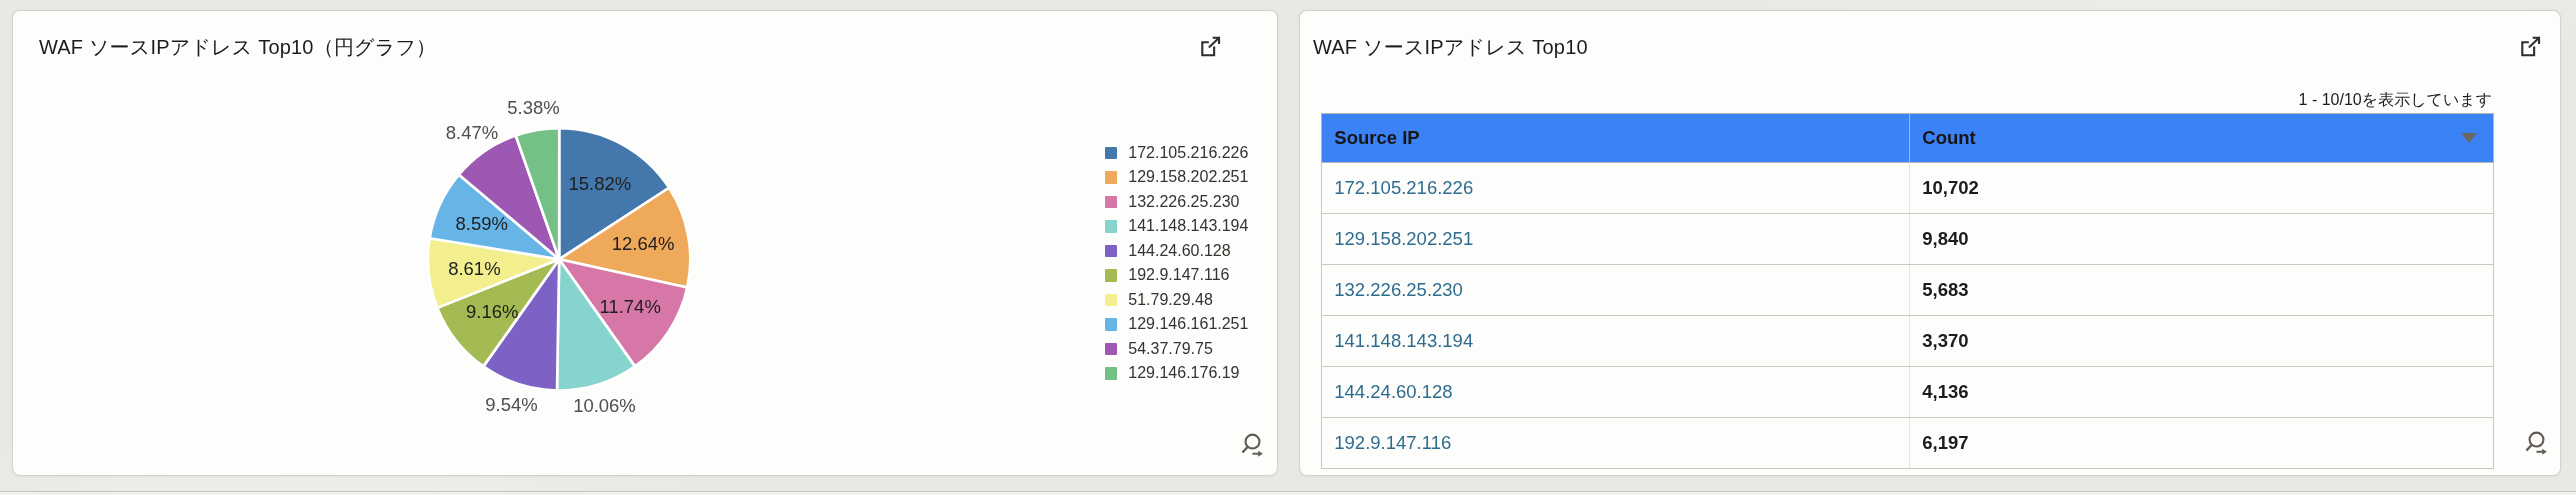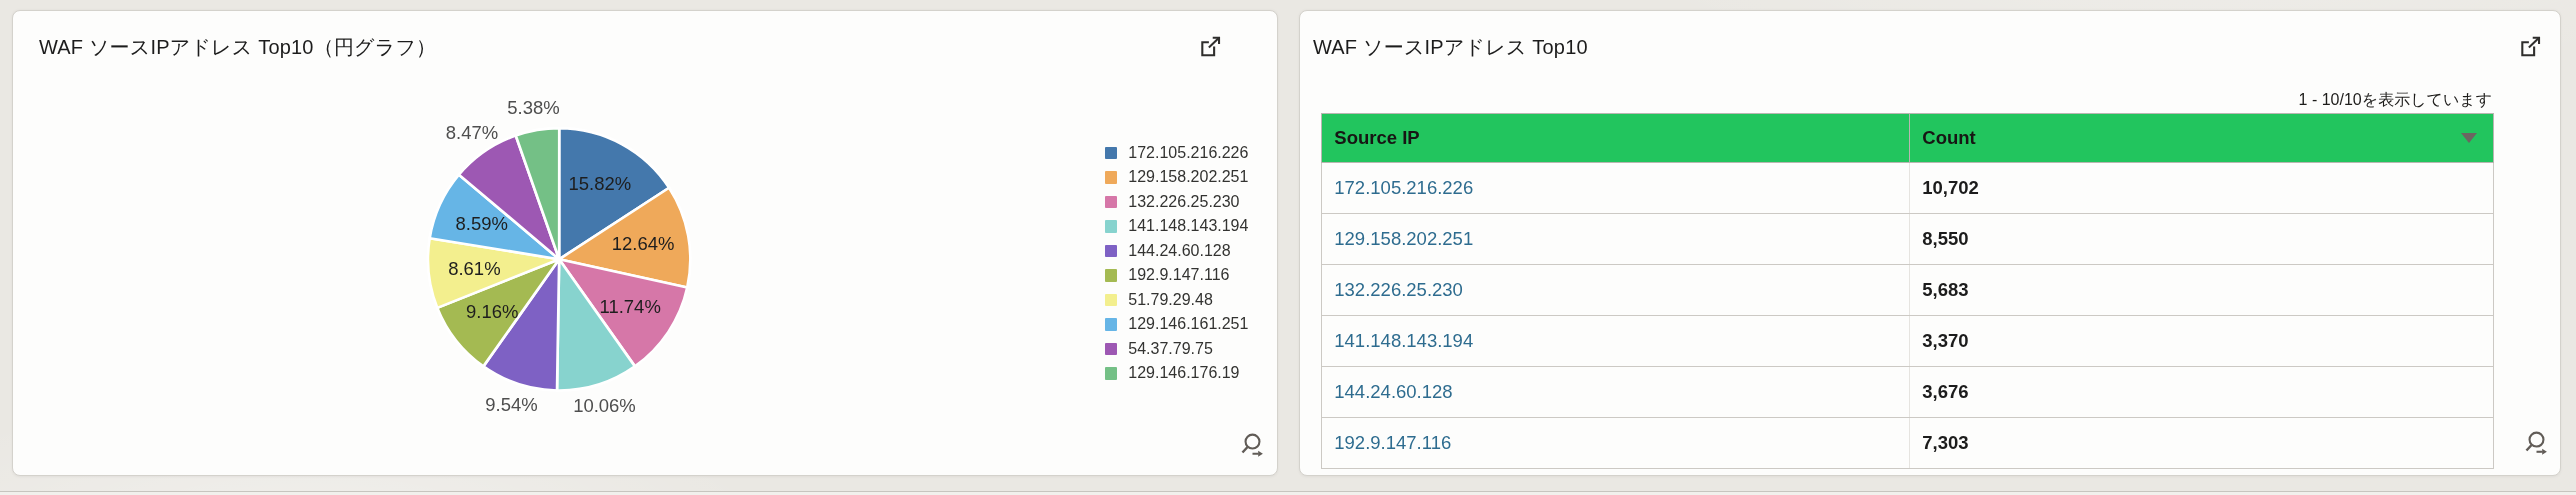--- a/index.html
+++ b/index.html
@@ -69,21 +69,21 @@
   table.data{
     width:1173px;border-collapse:collapse;table-layout:fixed;
     background:#fdfdfc;
   }
   table.data col.c1{width:588px;}
   table.data col.c2{width:584px;}
   th.hcell{
     height:49px;box-sizing:border-box;
     border:0.9px solid #b9b6b1;
     font-size:18.5px;font-weight:bold;color:#171614;text-align:left;
-    padding:0 0 0 12.3px;position:relative;background:#22c55e;
+    padding:0 0 0 12.3px;position:relative;background:#3b82f6;
   }
   td.cell{
     height:51px;box-sizing:border-box;
     border-bottom:0.9px solid #ccc9c4;
     font-size:18.5px;color:#1c1c1c;text-align:left;
     padding:0 0 0 12.3px;background:#fdfdfc;
   }
   td.cell.first{border-left:0.9px solid #ccc9c4;border-right:0.9px solid #e6e4e0;}
   td.cell.last{border-right:0.9px solid #ccc9c4;font-weight:bold;}
   a.ip-link{text-decoration:none;cursor:pointer;}
@@ -222,37 +222,37 @@
             </th>
           </tr>
         </thead>
         <tbody id="table-body">
             <tr>
               <td class="cell first"><a class="ip-link" style="color: rgb(46, 108, 143);">172.105.216.226</a></td>
               <td class="cell last">10,702</td>
             </tr>
             <tr>
               <td class="cell first"><a class="ip-link" style="color: rgb(46, 108, 143);">129.158.202.251</a></td>
-              <td class="cell last">8,550</td>
+              <td class="cell last">9,840</td>
             </tr>
             <tr>
               <td class="cell first"><a class="ip-link" style="color: rgb(46, 108, 143);">132.226.25.230</a></td>
               <td class="cell last">5,683</td>
             </tr>
             <tr>
               <td class="cell first"><a class="ip-link" style="color: rgb(46, 108, 143);">141.148.143.194</a></td>
               <td class="cell last">3,370</td>
             </tr>
             <tr>
               <td class="cell first"><a class="ip-link" style="color: rgb(46, 108, 143);">144.24.60.128</a></td>
-              <td class="cell last">3,676</td>
+              <td class="cell last">4,136</td>
             </tr>
             <tr>
               <td class="cell first"><a class="ip-link" style="color: rgb(46, 108, 143);">192.9.147.116</a></td>
-              <td class="cell last">7,303</td>
+              <td class="cell last">6,197</td>
             </tr>
           </tbody>
       </table>
     </div>
 
     <span class="mag-icon">
       <svg width="27" height="27" viewBox="0 0 31 31">
         <circle cx="15.5" cy="11" r="8" fill="none" stroke="#615c57" stroke-width="2.4"></circle>
         <line x1="9.8" y1="17.2" x2="4" y2="23.6" stroke="#615c57" stroke-width="2.8"></line>
         <line x1="15.5" y1="25" x2="22.5" y2="25" stroke="#615c57" stroke-width="2.4"></line>

